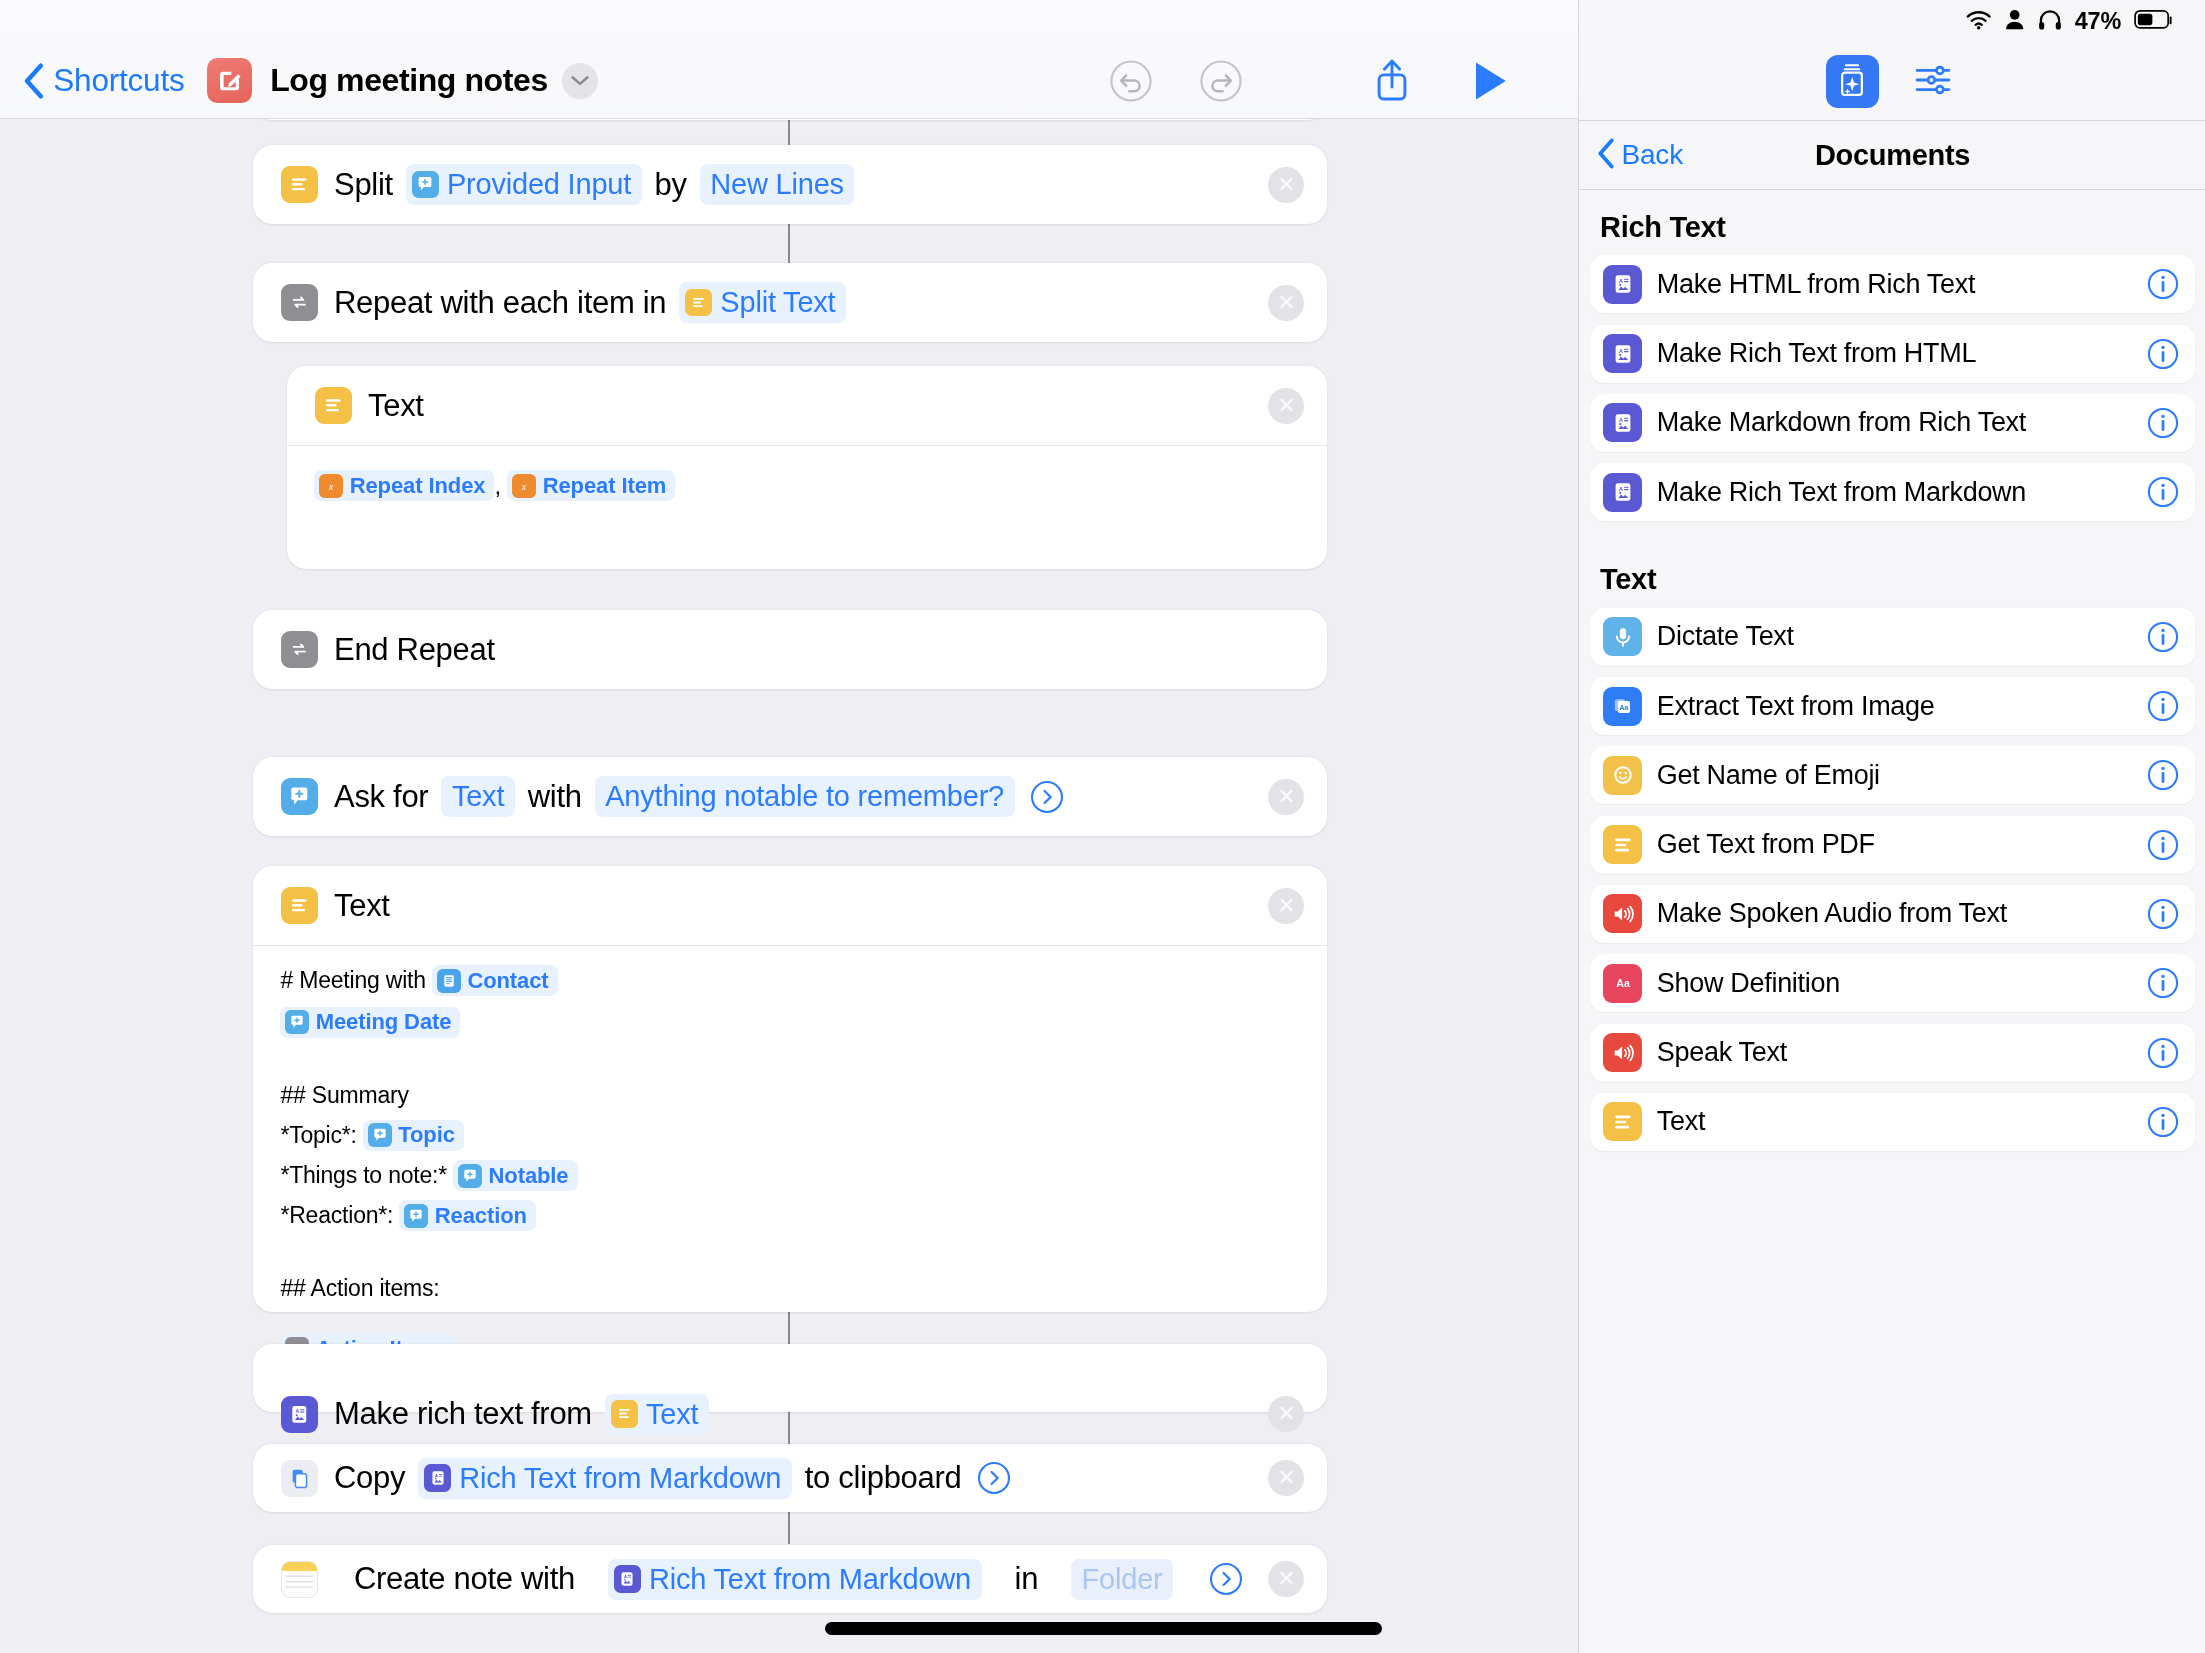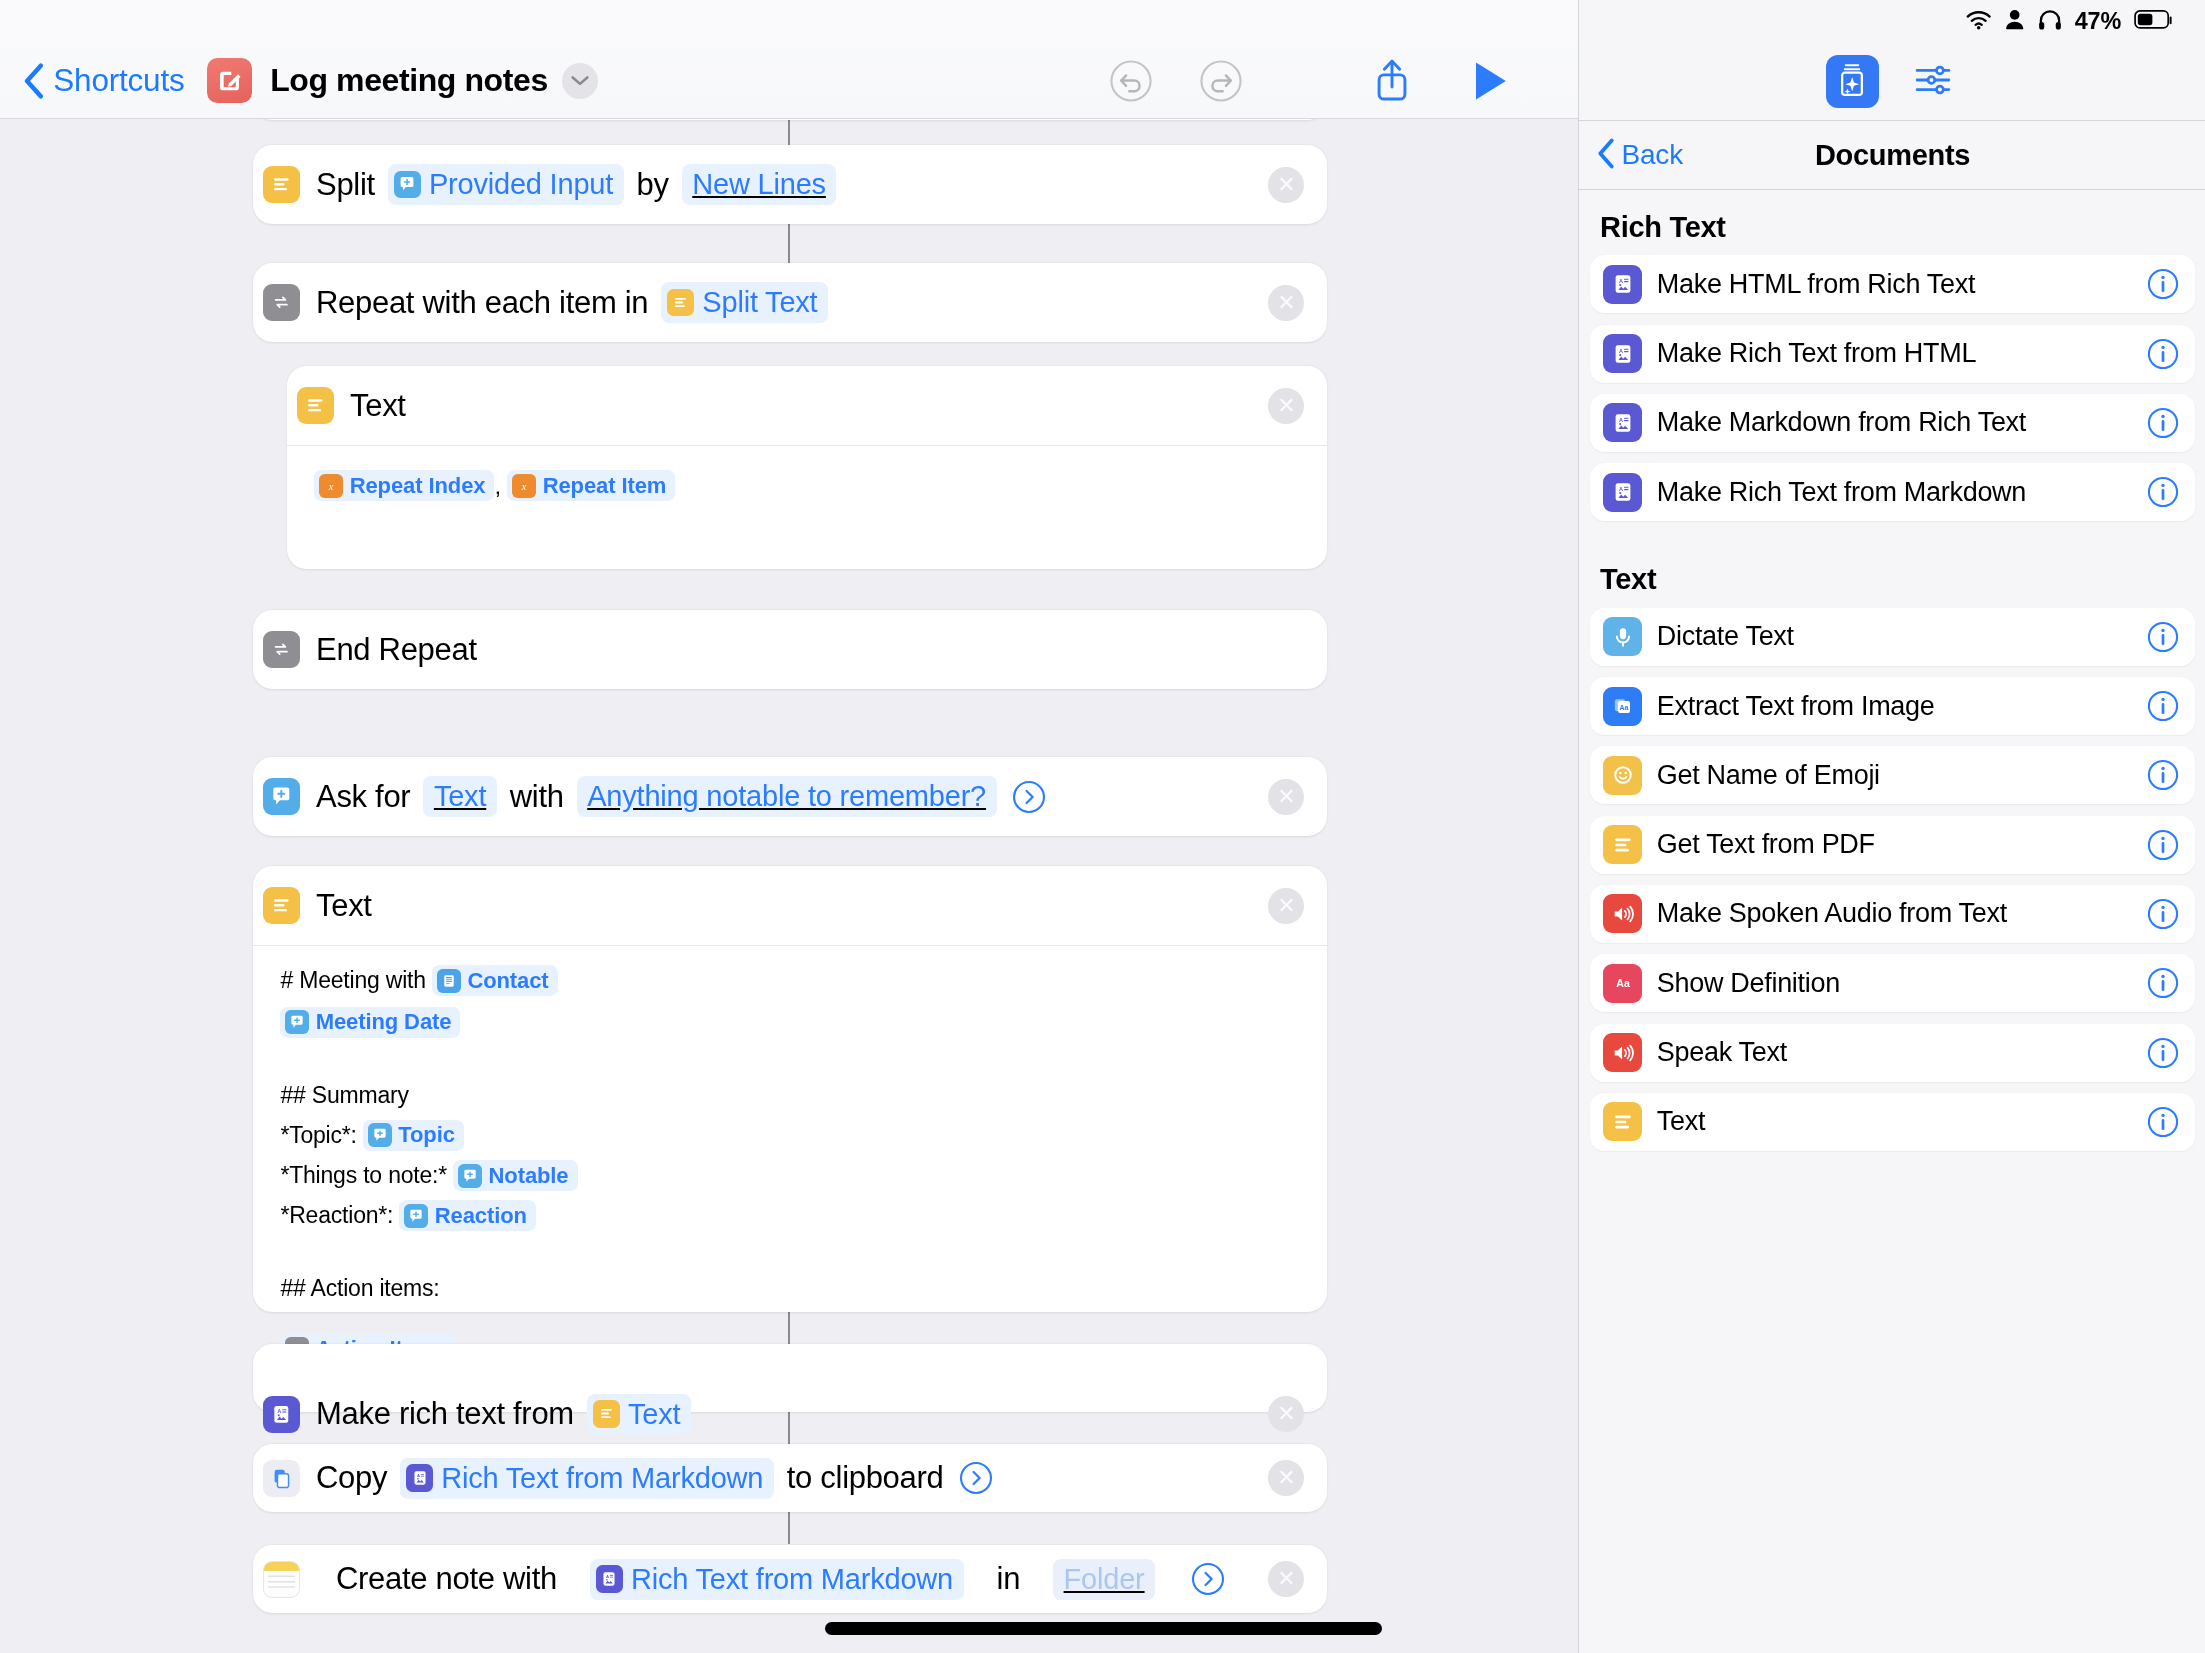--- a/index.html
+++ b/index.html
@@ -84,35 +84,35 @@
     position: absolute; width: 2.4px; background: #8A8A8E; left: 788px;
   }
   .card {
     position: absolute; left: 253px; width: 1074px;
     background: #FFFFFF; border-radius: 19.4px;
     box-shadow: 0 0.8px 2.4px rgba(0,0,0,.09);
   }
   .card.nested { left: 287px; width: 1040px; }
   .card-row {
     display: flex; align-items: center; height: 100%;
-    padding-left: 10px; padding-right: 22.6px;
+    padding-left: 28px; padding-right: 22.6px;
     position: relative;
   }
   .card-head { height: 79px; }
   .act-icon { width: 37px; height: 37px; border-radius: 9px; flex: 0 0 auto;
     display:flex; align-items:center; justify-content:center; }
   .act-text { font-size: 31px; color: #000; margin-left: 16px; white-space: nowrap;
     letter-spacing: -0.3px; }
   .act-text.gap { margin-left: 13px; }
   .token {
     display: inline-flex; align-items: center; gap: 8px;
     background: #E8F1FE; border-radius: 8px;
     padding: 4px 10.5px 4px 5.7px; margin-left: 13px; flex: 0 0 auto;
   }
-  .token.plain { padding-left: 10.5px; text-decoration: underline; }
+  .token.plain { padding-left: 10.5px; }
   .token .tok-ico { width: 27.4px; height: 27.4px; border-radius: 6.5px; flex:0 0 auto;
     display:flex; align-items:center; justify-content:center; }
   .token .tok-label { font-size: 29px; color: #2b7cff; white-space: nowrap;
     letter-spacing: -0.2px; }
   .token.ghost { background: #E9F0FB; }
   .token.ghost .tok-label { color: #A9C7F0; }
   .chev-btn { margin-left: 14.5px; width: 36px; height: 36px; flex:0 0 auto;
     display:flex; align-items:center; justify-content:center; }
   .x-btn {
     position: absolute; right: 22.6px; top: 50%; transform: translateY(-50%);

